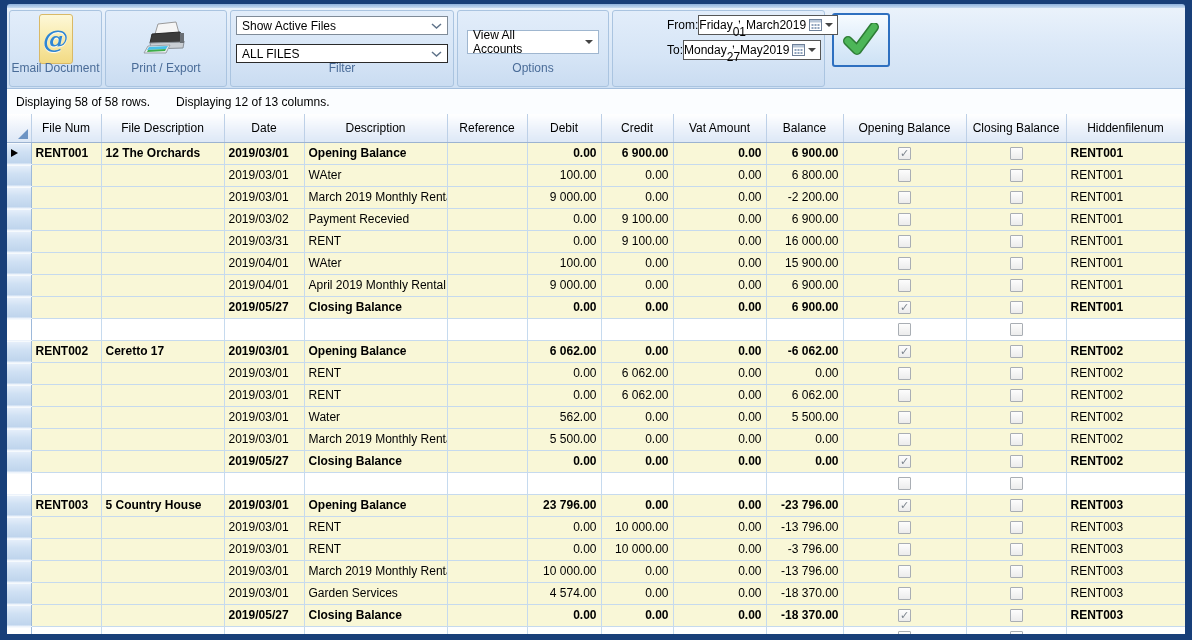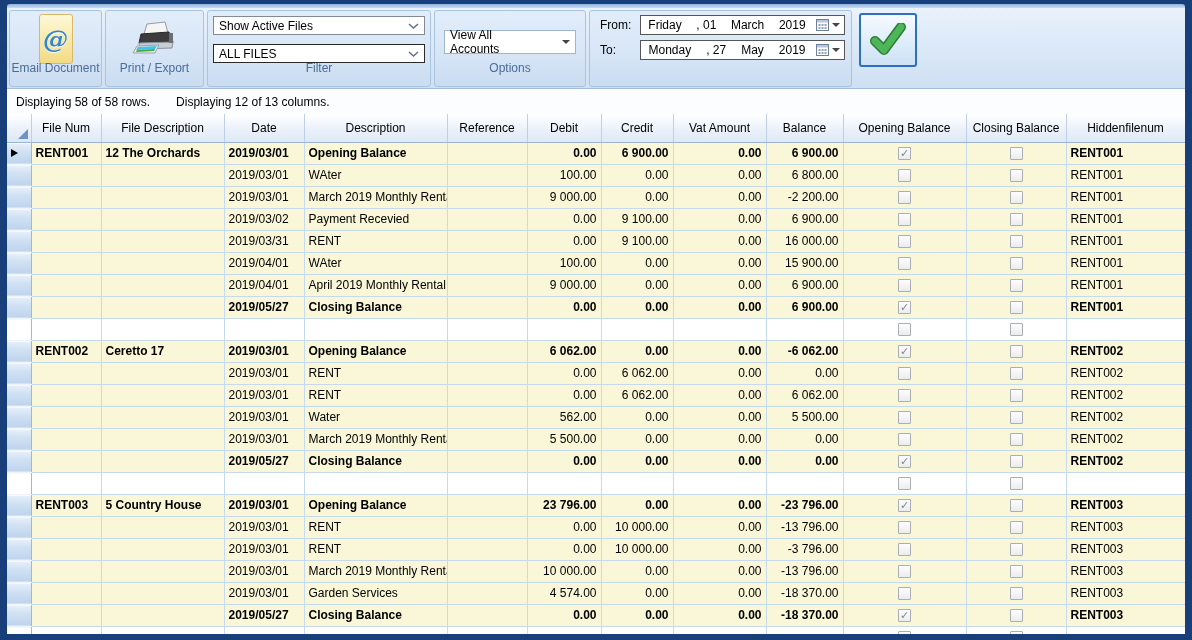--- a/index.html
+++ b/index.html
@@ -8,21 +8,21 @@
   .window { width:1192px; height:640px; background:#183f79; padding:4px 7px 6px; overflow:hidden; }
   .top-strip { height:4px; background:linear-gradient(180deg,#8fb2dd,#c8dcf2); border-radius:3px 3px 0 0; }
   .app { width:1178px; height:626px; background:#d8e6f6; display:flex; flex-direction:column; overflow:hidden; }
 
   
   .toolbar { height:81px; flex-shrink:0; background:linear-gradient(180deg,#eaf2fb 0%,#dce9f8 45%,#cfe0f3 100%);
              border-bottom:1px solid #a3bedd; display:flex; gap:3px; padding:2px 2px 1px; }
   .tb-group { position:relative; border:1px solid #aac4e0; border-radius:3px; flex-shrink:0;
               background:linear-gradient(180deg,#e2edfa 0%,#d6e5f6 60%,#cadcf1 100%); padding-bottom:15px; }
   .tb-group-label { position:absolute; left:0; right:0; bottom:11px; text-align:center; font-size:12px; color:#4a6c98; }
-  .g-email { width:93px; } .g-print { width:99px; } .g-filter { width:224px; } .g-options { width:152px; } .g-dates { width:263px; }
+  .g-email { width:93px; } .g-print { width:122px; } .g-filter { width:224px; } .g-options { width:152px; } .g-dates { width:213px;padding-left:44px; }
 
   .email-btn { width:34px; height:50px; margin:3px auto 0; border:1px solid #d9b966; border-radius:3px;
                background:linear-gradient(180deg,#fdf8d8 0%,#f8e9a8 55%,#f2da84 100%);
                display:flex; align-items:center; justify-content:center; }
   .at-glyph { font-family:"DejaVu Serif", serif; font-style:italic; font-weight:700; font-size:25px;
               color:#2f86d3; text-shadow:0 1px 1px #fff; }
   .print-btn { width:58px; height:48px; margin:5px auto 0; display:flex; align-items:center; justify-content:center; }
 
   .filter-inner { padding:5px 5px 0; display:flex; flex-direction:column; gap:9px; }
   .combo { height:19px; background:#fff; border:1px solid #7f8b98; display:flex; align-items:center;

